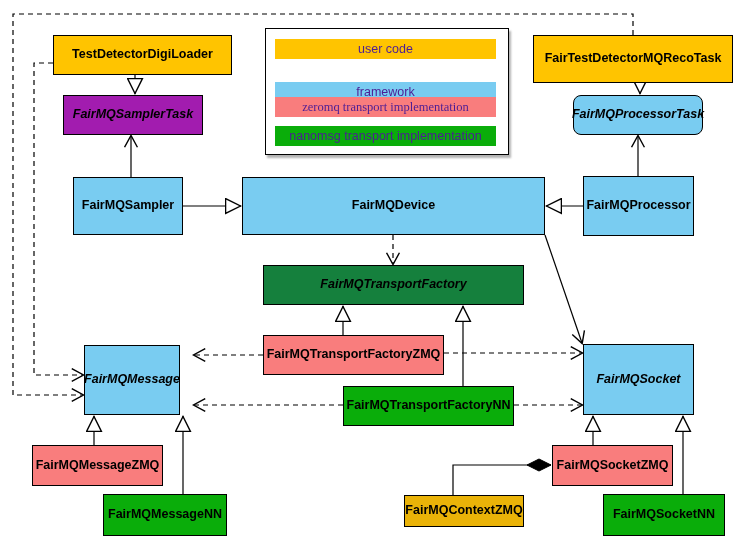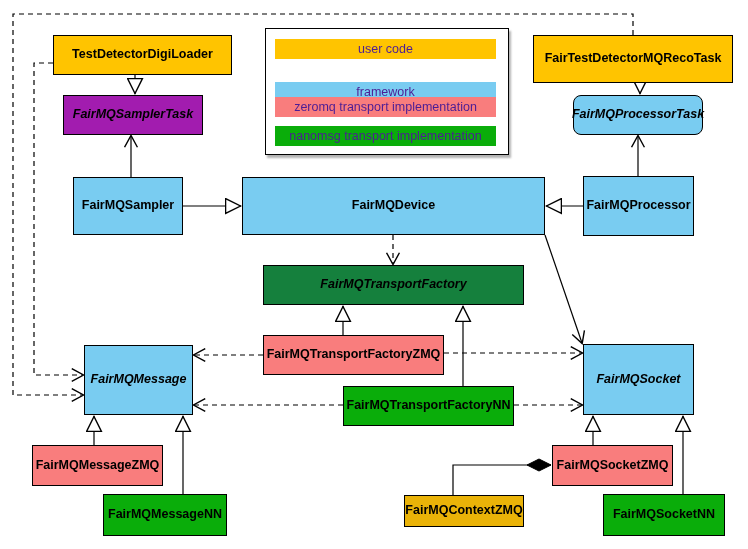--- a/index.html
+++ b/index.html
@@ -73,21 +73,21 @@
     </g>
 
     <g stroke="#000" stroke-width="1.2" fill="none">
       <path d="M453,495 L453,465 L551,465" marker-end="url(#dia)"></path>
     </g>
   </svg>
 
   <div id="legend">
     <div class="legend-bar" style="top: 10px; background: rgb(255, 196, 0);">user code</div>
     <div class="legend-bar" style="top: 39px; background: rgb(121, 204, 241); margin-top: 14px;">framework</div>
-    <div class="legend-bar" style="top: 68px; background: rgb(249, 125, 125);">zeromq transport implementation</div>
+    <div class="legend-bar" style="top: 68px; background: rgb(249, 125, 125); font-family: Liberation Serif, serif;">zeromq transport implementation</div>
     <div class="legend-bar" style="top: 97px; background: rgb(10, 173, 10);">nanomsg transport implementation</div>
   </div>
 
   <div class="node" style="left: 53px; top: 35px; width: 179px; height: 40px; background: rgb(255, 196, 0);">TestDetectorDigiLoader</div>
 
   <div class="node" style="left: 533px; top: 35px; width: 200px; height: 48px; background: rgb(255, 196, 0);">FairTestDetectorMQRecoTask</div>
 
   <div class="node abstract" style="left: 63px; top: 95px; width: 140px; height: 40px; background: #a21caf;">FairMQSamplerTask</div>
 
   <div class="node abstract" style="left: 573px; top: 95px; width: 130px; height: 40px; background: rgb(121, 204, 241); border-radius: 8px;">FairMQProcessorTask</div>
@@ -97,21 +97,21 @@
   <div class="node" style="left: 242px; top: 177px; width: 303px; height: 58px; background: rgb(121, 204, 241);">FairMQDevice</div>
 
   <div class="node" style="left: 583px; top: 176px; width: 111px; height: 60px; background: rgb(121, 204, 241);">FairMQProcessor</div>
 
   <div class="node abstract" style="left: 263px; top: 265px; width: 261px; height: 40px; background: #15803d;">FairMQTransportFactory</div>
 
   <div class="node" style="left: 263px; top: 335px; width: 181px; height: 40px; background: rgb(249, 125, 125);">FairMQTransportFactoryZMQ</div>
 
   <div class="node" style="left: 343px; top: 386px; width: 171px; height: 40px; background: rgb(10, 173, 10);">FairMQTransportFactoryNN</div>
 
-  <div class="node abstract" style="left: 84px; top: 345px; width: 109px; height: 70px; background: rgb(121, 204, 241);">FairMQMessage</div>
+  <div class="node abstract" style="left: 84px; top: 345px; width: 96px; height: 70px; background: rgb(121, 204, 241);">FairMQMessage</div>
 
   <div class="node abstract" style="left: 583px; top: 344px; width: 111px; height: 71px; background: rgb(121, 204, 241);">FairMQSocket</div>
 
   <div class="node" style="left: 32px; top: 445px; width: 131px; height: 41px; background: rgb(249, 125, 125);">FairMQMessageZMQ</div>
 
   <div class="node" style="left: 103px; top: 494px; width: 124px; height: 42px; background: rgb(10, 173, 10);">FairMQMessageNN</div>
 
   <div class="node" style="left: 393px; top: 495px; width: 120px; height: 32px; background: #eab308; margin-left: 11px;">FairMQContextZMQ</div>
 
   <div class="node" style="left: 552px; top: 445px; width: 121px; height: 41px; background: rgb(249, 125, 125);">FairMQSocketZMQ</div>

